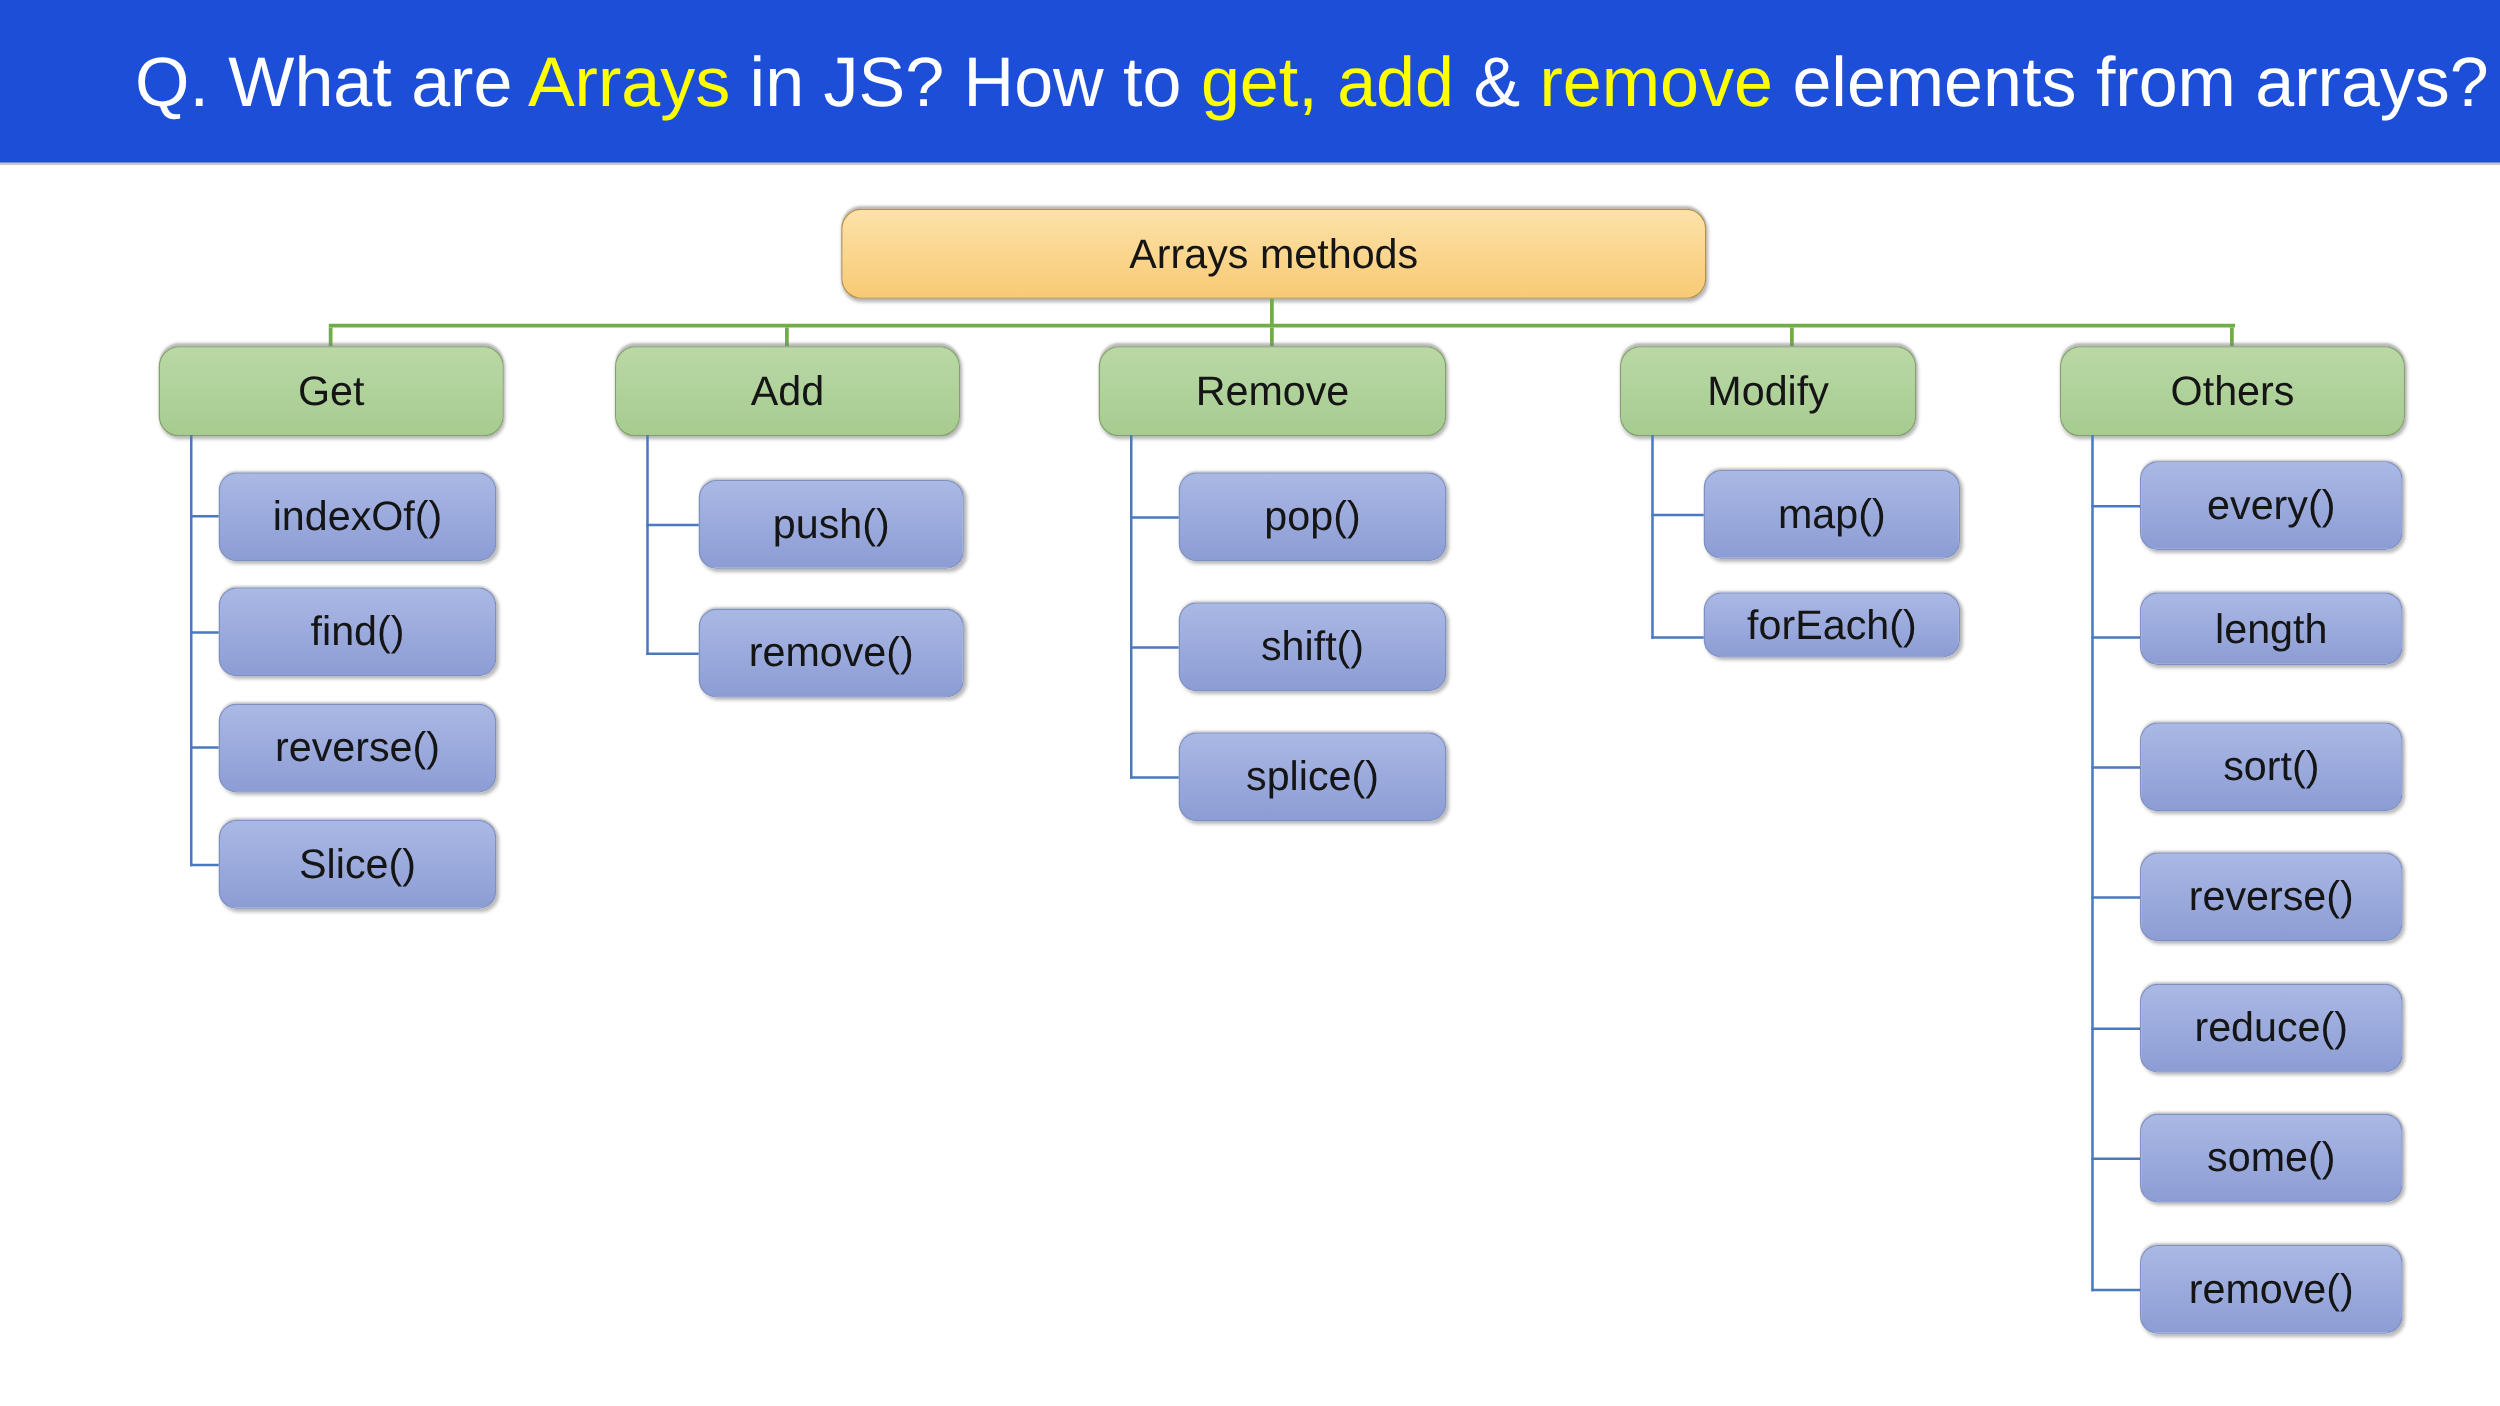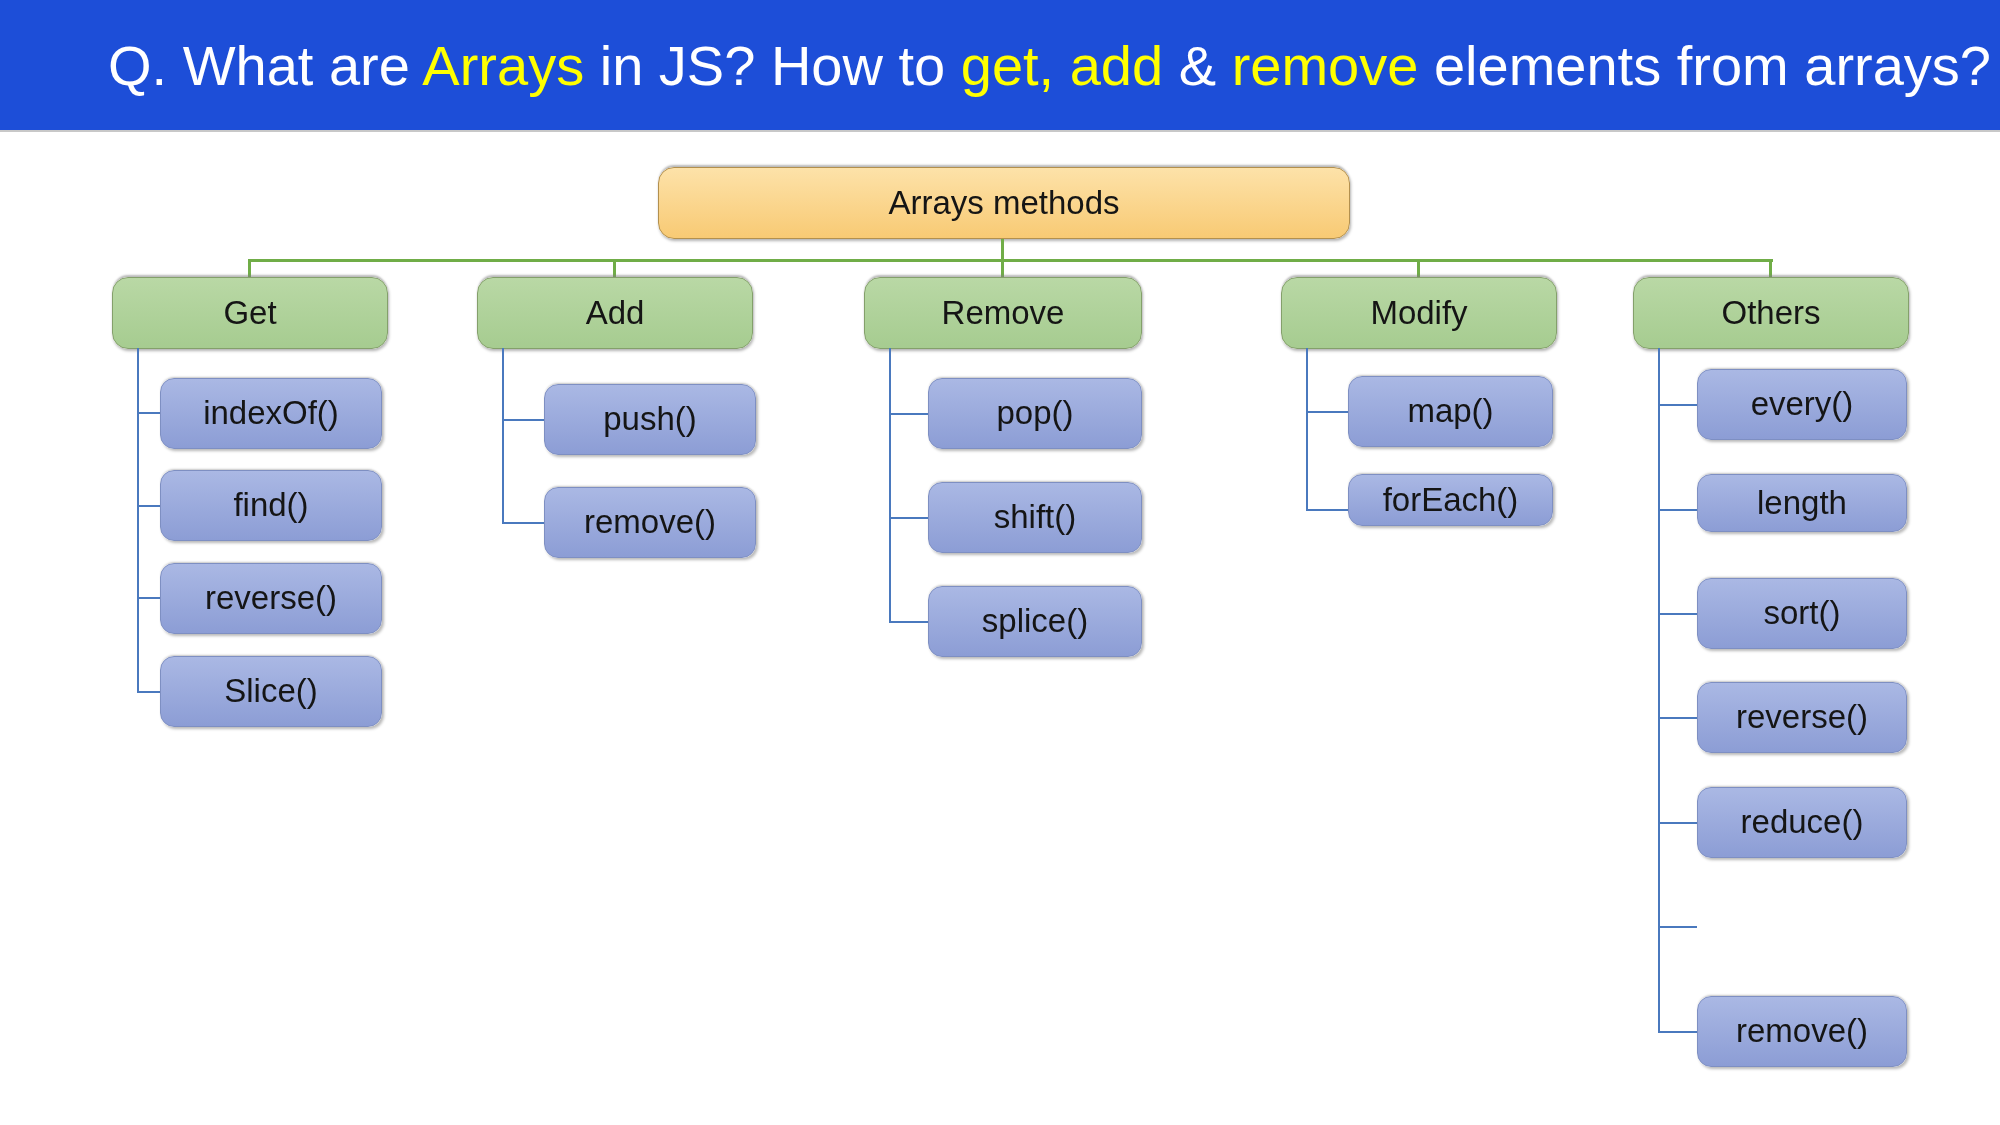--- a/index.html
+++ b/index.html
@@ -12,21 +12,21 @@
     position:absolute;left:0;top:0;width:2000px;height:132px;
     background:#1d4ed8;display:flex;align-items:baseline;
     padding-left:108px;box-sizing:border-box;border-bottom:2px solid #c8c8c8;
   }
   .question{
     margin:0;font-size:56px;font-weight:400;line-height:132px;
     white-space:pre;letter-spacing:0;
   }
   
   .canvas{position:absolute;left:0;top:132px;width:2000px;height:993px;}
-  .canvas > *{position:absolute;}
+  .canvas > *{position:absolute;margin-left:15px;}
   .node{
     display:flex;align-items:center;justify-content:center;
     font-size:33px;color:#151515;border-radius:16px;box-sizing:border-box;
     text-align:center;line-height:1.1;
   }
   .root-box{
     background:linear-gradient(#fde2a9,#f8ca74);
     border:1px solid #b3904e;
     box-shadow:0 -3px 2px -1px rgba(130,130,130,.55), 1px 2px 3px rgba(0,0,0,.3);
   }
@@ -85,37 +85,38 @@
 
     <div class="node cat" style="left:864px;top:145px;width:278px;height:72px">Remove</div>
     <div class="bline" style="left:889px;top:216px;width:2px;height:275px"></div>
     <div class="bline" style="left:889px;top:281px;width:39px;height:2px"></div>
     <div class="bline" style="left:889px;top:385px;width:39px;height:2px"></div>
     <div class="bline" style="left:889px;top:489px;width:39px;height:2px"></div>
     <div class="node method" style="left:928px;top:246px;width:214px;height:71px">pop()</div>
     <div class="node method" style="left:928px;top:350px;width:214px;height:71px">shift()</div>
     <div class="node method" style="left:928px;top:454px;width:214px;height:71px">splice()</div>
 
-    <div class="node cat" style="left:1281px;top:145px;width:276px;height:72px">Modify</div>
+    <div class="node cat" style="left:1281px;top:145px;width:237px;height:72px">Modify</div>
     <div class="bline" style="left:1306px;top:216px;width:2px;height:163px"></div>
     <div class="bline" style="left:1306px;top:279px;width:42px;height:2px"></div>
     <div class="bline" style="left:1306px;top:377px;width:42px;height:2px"></div>
     <div class="node method" style="left:1348px;top:244px;width:205px;height:71px">map()</div>
     <div class="node method" style="left:1348px;top:342px;width:205px;height:52px">forEach()</div>
 
     <div class="node cat" style="left:1633px;top:145px;width:276px;height:72px">Others</div>
     <div class="bline" style="left:1658px;top:216px;width:2px;height:685px"></div>
     <div class="bline" style="left:1658px;top:272px;width:39px;height:2px"></div>
     <div class="bline" style="left:1658px;top:377px;width:39px;height:2px"></div>
     <div class="bline" style="left:1658px;top:481px;width:39px;height:2px"></div>
     <div class="bline" style="left:1658px;top:585px;width:39px;height:2px"></div>
     <div class="bline" style="left:1658px;top:690px;width:39px;height:2px"></div>
     <div class="bline" style="left:1658px;top:794px;width:39px;height:2px"></div>
     <div class="bline" style="left:1658px;top:899px;width:39px;height:2px"></div>
     <div class="node method" style="left:1697px;top:237px;width:210px;height:71px">every()</div>
     <div class="node method" style="left:1697px;top:342px;width:210px;height:58px">length</div>
     <div class="node method" style="left:1697px;top:446px;width:210px;height:71px">sort()</div>
     <div class="node method" style="left:1697px;top:550px;width:210px;height:71px">reverse()</div>
     <div class="node method" style="left:1697px;top:655px;width:210px;height:71px">reduce()</div>
+    <div class="node method" style="left:1697px;top:759px;width:210px;height:71px">some()</div>
     <div class="node method" style="left:1697px;top:864px;width:210px;height:71px">remove()</div>
 
   </main>
 </div>
 
 </body></html>

